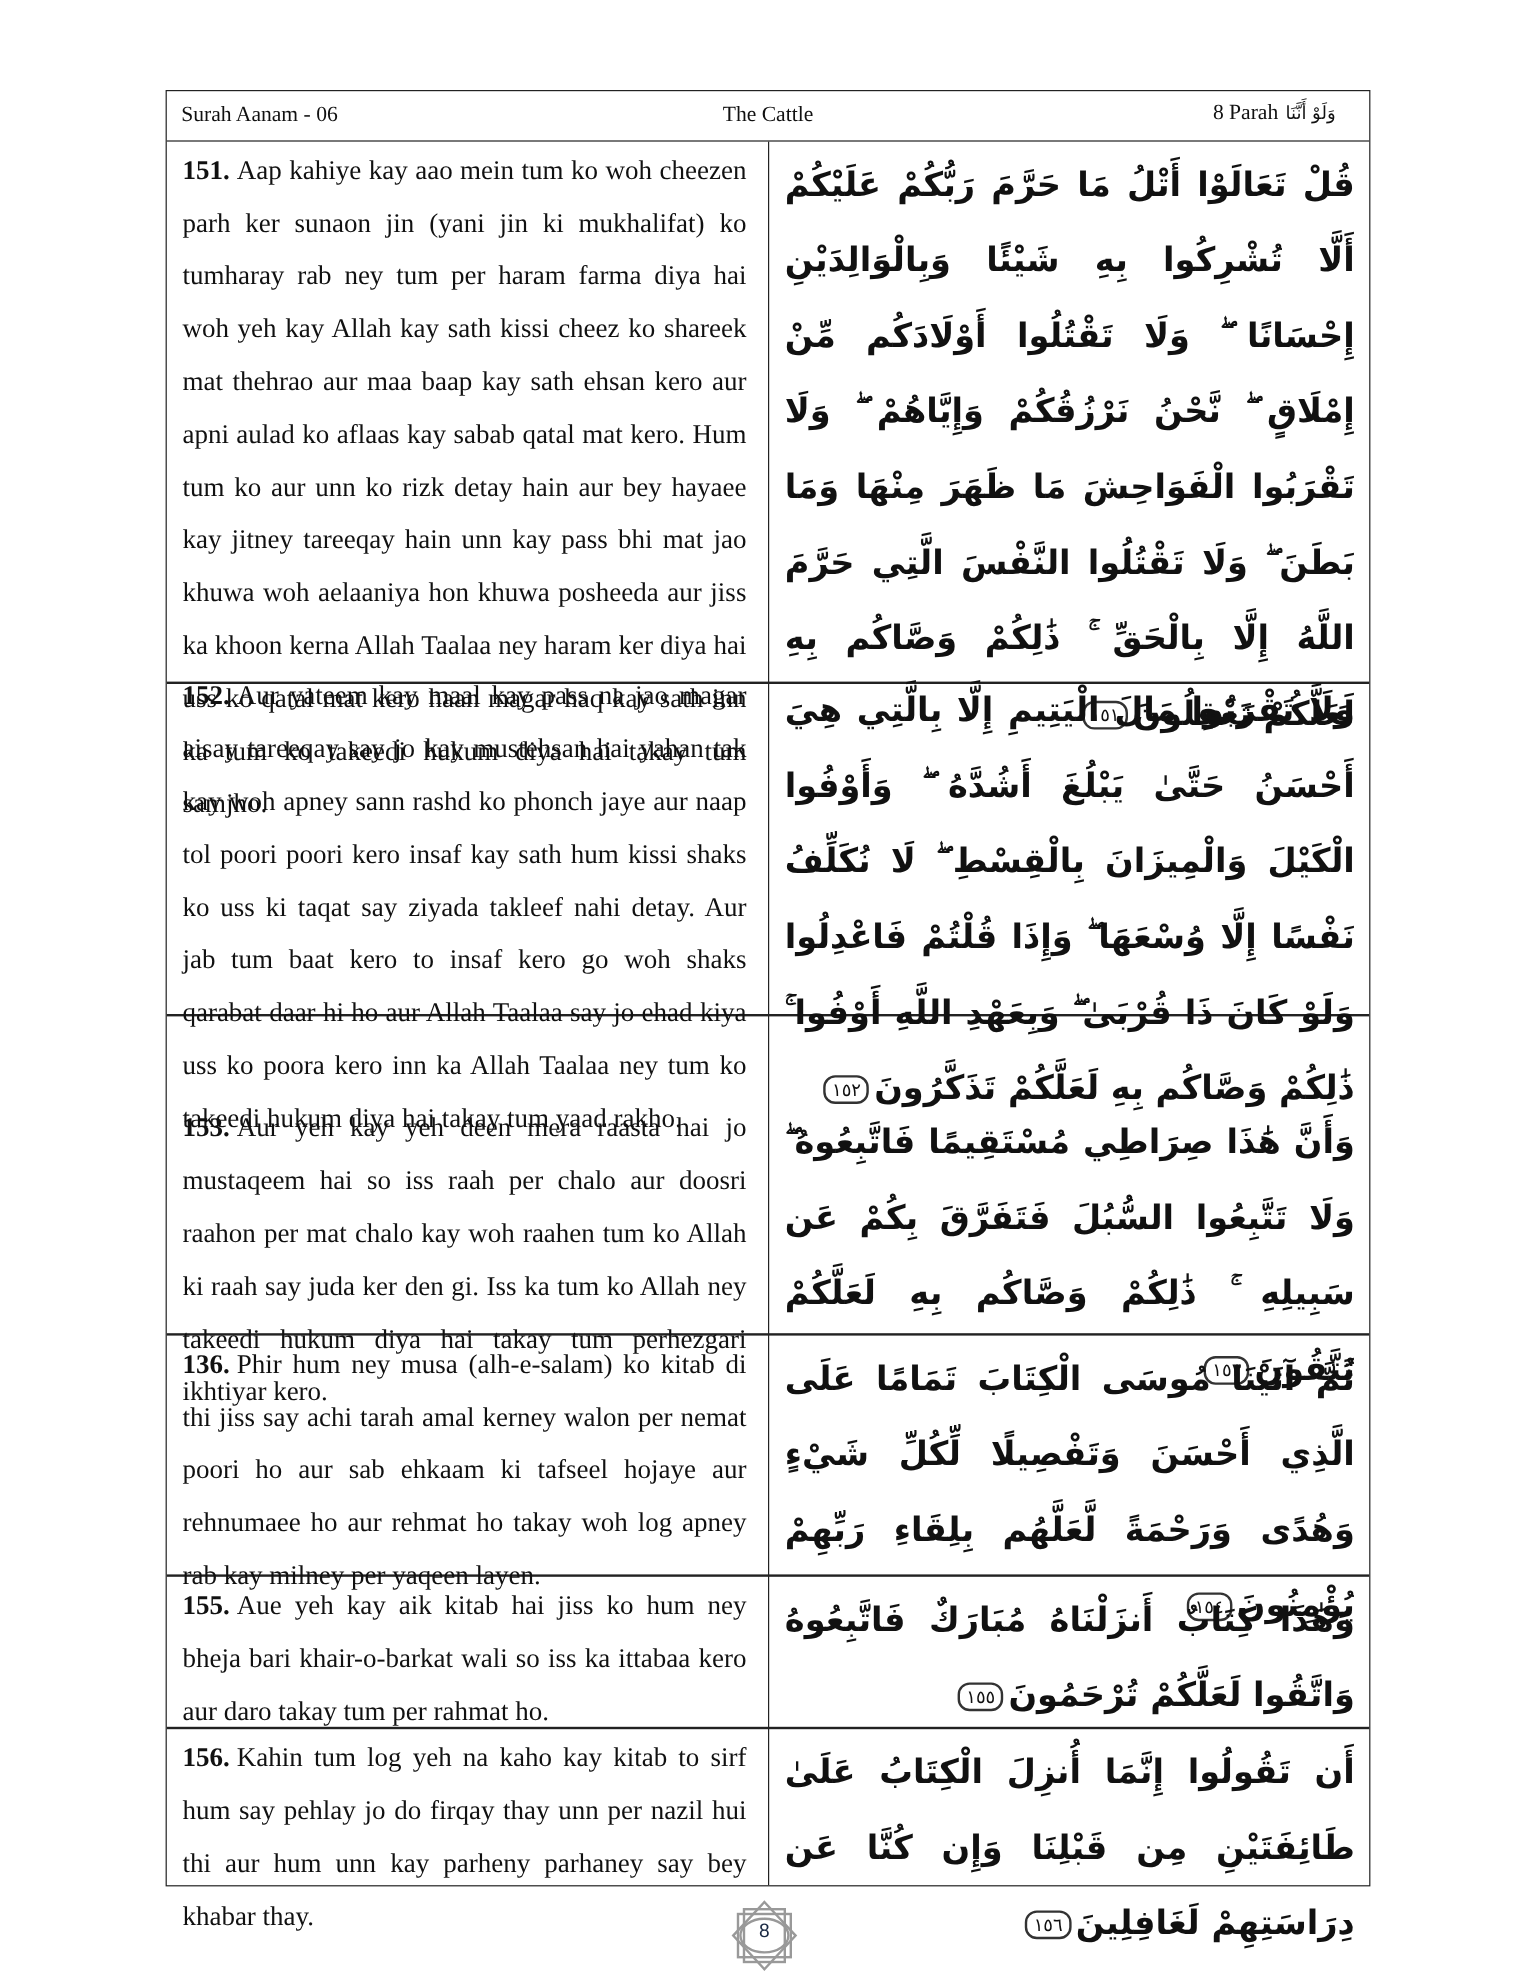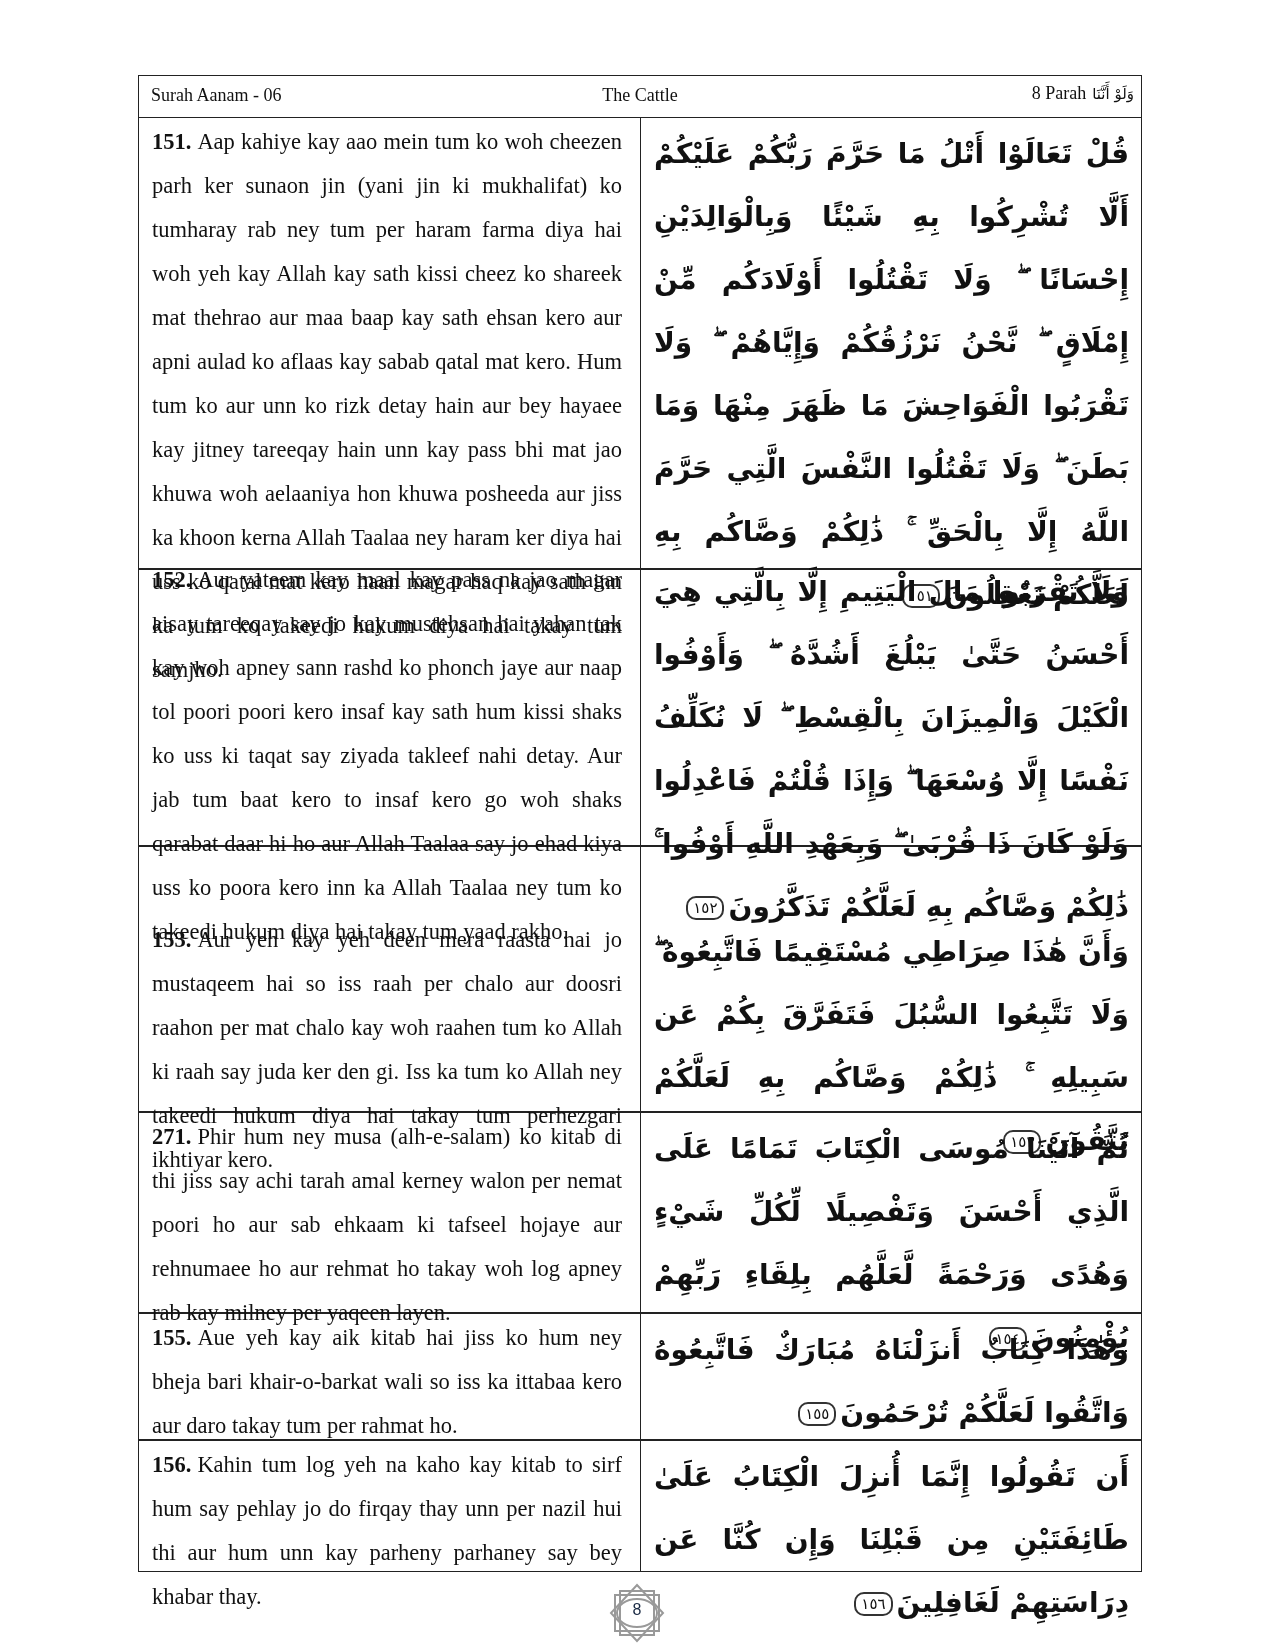--- a/index.html
+++ b/index.html
@@ -4,21 +4,21 @@
 <style>
   html, body { margin: 0; padding: 0; background: #ffffff; }
   body { width: 1275px; height: 1650px; position: relative; overflow: hidden;
          font-family: "Liberation Serif", serif; color: #111; }
   .page-frame { position: absolute; left: 138px; top: 75px; width: 1004px; height: 1497px;
                 border: 1.5px solid #222; box-sizing: border-box; }
   .header { position: absolute; left: 0; top: 0; width: 100%; height: 42px;
             border-bottom: 1.5px solid #222; box-sizing: border-box; font-size: 18px; }
   .header .left { position: absolute; left: 12px; top: 9px; }
   .header .center { position: absolute; left: 0; right: 0; top: 9px; text-align: center; }
-  .header .right { position: absolute; right: 7px; top: 7px; display: flex; align-items: center; gap: 6px; }
+  .header .right { position: absolute; right: 28px; top: 7px; display: flex; align-items: center; gap: 6px; }
   .header .right .ar { font-family: "DejaVu Sans", sans-serif; font-size: 15px; direction: rtl; }
   .row { position: absolute; left: 0; width: 100%; border-bottom: 2px solid #222; box-sizing: border-box; }
   .row.last { border-bottom: none; }
   .col-divider { position: absolute; left: 501px; top: 42px; bottom: 0; width: 0; border-left: 1.5px solid #222; }
   .trans { position: absolute; left: 13px; width: 470px; top: 2px;
            font-size: 22.5px; line-height: 44px; text-align: justify; }
   .trans .num { font-weight: bold; margin-right: 6px; }
   .arabic { position: absolute; left: 515px; right: 12px; top: 4px;
             direction: rtl; text-align: justify; text-align-last: right;
             font-family: "DejaVu Sans", sans-serif; font-size: 28px; line-height: 63px; font-weight: bold; }
@@ -51,21 +51,21 @@
     <div class="trans"><span class="num">152.</span><span>Aur yateem kay maal kay pass na jao magar aisay tareeqay say jo kay mustehsan hai yahan tak kay woh apney sann rashd ko phonch jaye aur naap tol poori poori kero insaf kay sath hum kissi shaks ko uss ki taqat say ziyada takleef nahi detay. Aur jab tum baat kero to insaf kero go woh shaks qarabat daar hi ho aur Allah Taalaa say jo ehad kiya uss ko poora kero inn ka Allah Taalaa ney tum ko takeedi hukum diya hai takay tum yaad rakho.</span></div>
     <div class="arabic"><span>وَلَا تَقْرَبُوا مَالَ الْيَتِيمِ إِلَّا بِالَّتِي هِيَ أَحْسَنُ حَتَّىٰ يَبْلُغَ أَشُدَّهُ ۖ وَأَوْفُوا الْكَيْلَ وَالْمِيزَانَ بِالْقِسْطِ ۖ لَا نُكَلِّفُ نَفْسًا إِلَّا وُسْعَهَا ۖ وَإِذَا قُلْتُمْ فَاعْدِلُوا وَلَوْ كَانَ ذَا قُرْبَىٰ ۖ وَبِعَهْدِ اللَّهِ أَوْفُوا ۚ ذَٰلِكُمْ وَصَّاكُم بِهِ لَعَلَّكُمْ تَذَكَّرُونَ</span><span class="ayah-mark">١٥٢</span></div>
   </div>
 
   <div class="row" style="top:840px;height:197px;">
     <div class="trans"><span class="num">153.</span><span>Aur yeh kay yeh deen mera raasta hai jo mustaqeem hai so iss raah per chalo aur doosri raahon per mat chalo kay woh raahen tum ko Allah ki raah say juda ker den gi. Iss ka tum ko Allah ney takeedi hukum diya hai takay tum perhezgari ikhtiyar kero.</span></div>
     <div class="arabic"><span>وَأَنَّ هَٰذَا صِرَاطِي مُسْتَقِيمًا فَاتَّبِعُوهُ ۖ وَلَا تَتَّبِعُوا السُّبُلَ فَتَفَرَّقَ بِكُمْ عَن سَبِيلِهِ ۚ ذَٰلِكُمْ وَصَّاكُم بِهِ لَعَلَّكُمْ تَتَّقُونَ</span><span class="ayah-mark">١٥٣</span></div>
   </div>
 
   <div class="row" style="top:1037px;height:201px;">
-    <div class="trans"><span class="num">271.</span><span>Phir hum ney musa (alh-e-salam) ko kitab di thi jiss say achi tarah amal kerney walon per nemat poori ho aur sab ehkaam ki tafseel hojaye aur rehnumaee ho aur rehmat ho takay woh log apney rab kay milney per yaqeen layen.</span></div>
+    <div class="trans"><span class="num">136.</span><span>Phir hum ney musa (alh-e-salam) ko kitab di thi jiss say achi tarah amal kerney walon per nemat poori ho aur sab ehkaam ki tafseel hojaye aur rehnumaee ho aur rehmat ho takay woh log apney rab kay milney per yaqeen layen.</span></div>
     <div class="arabic"><span>ثُمَّ آتَيْنَا مُوسَى الْكِتَابَ تَمَامًا عَلَى الَّذِي أَحْسَنَ وَتَفْصِيلًا لِّكُلِّ شَيْءٍ وَهُدًى وَرَحْمَةً لَّعَلَّهُم بِلِقَاءِ رَبِّهِمْ يُؤْمِنُونَ</span><span class="ayah-mark">١٥٤</span></div>
   </div>
 
   <div class="row" style="top:1238px;height:127px;">
     <div class="trans"><span class="num">155.</span><span>Aue yeh kay aik kitab hai jiss ko hum ney bheja bari khair-o-barkat wali so iss ka ittabaa kero aur daro takay tum per rahmat ho.</span></div>
     <div class="arabic"><span>وَهَٰذَا كِتَابٌ أَنزَلْنَاهُ مُبَارَكٌ فَاتَّبِعُوهُ وَاتَّقُوا لَعَلَّكُمْ تُرْحَمُونَ</span><span class="ayah-mark">١٥٥</span></div>
   </div>
 
   <div class="row last" style="top:1365px;height:132px;">
     <div class="trans"><span class="num">156.</span><span>Kahin tum log yeh na kaho kay kitab to sirf hum say pehlay jo do firqay thay unn per nazil hui thi aur hum unn kay parheny parhaney say bey khabar thay.</span></div>

